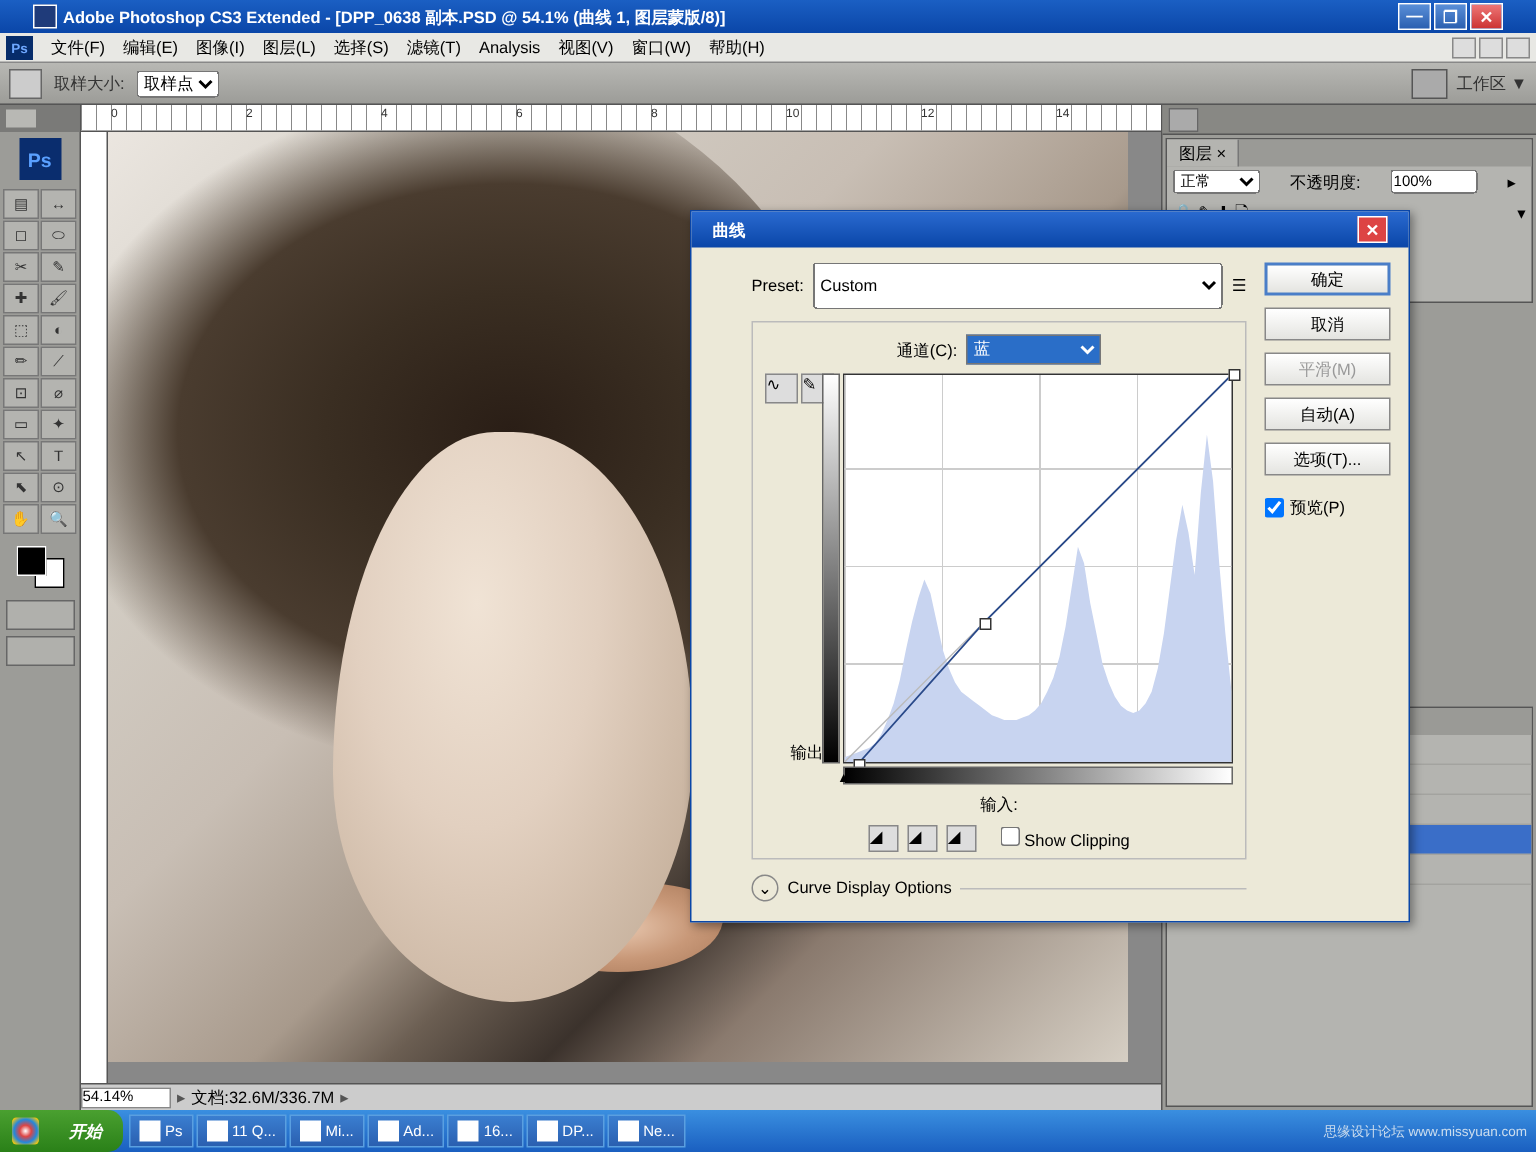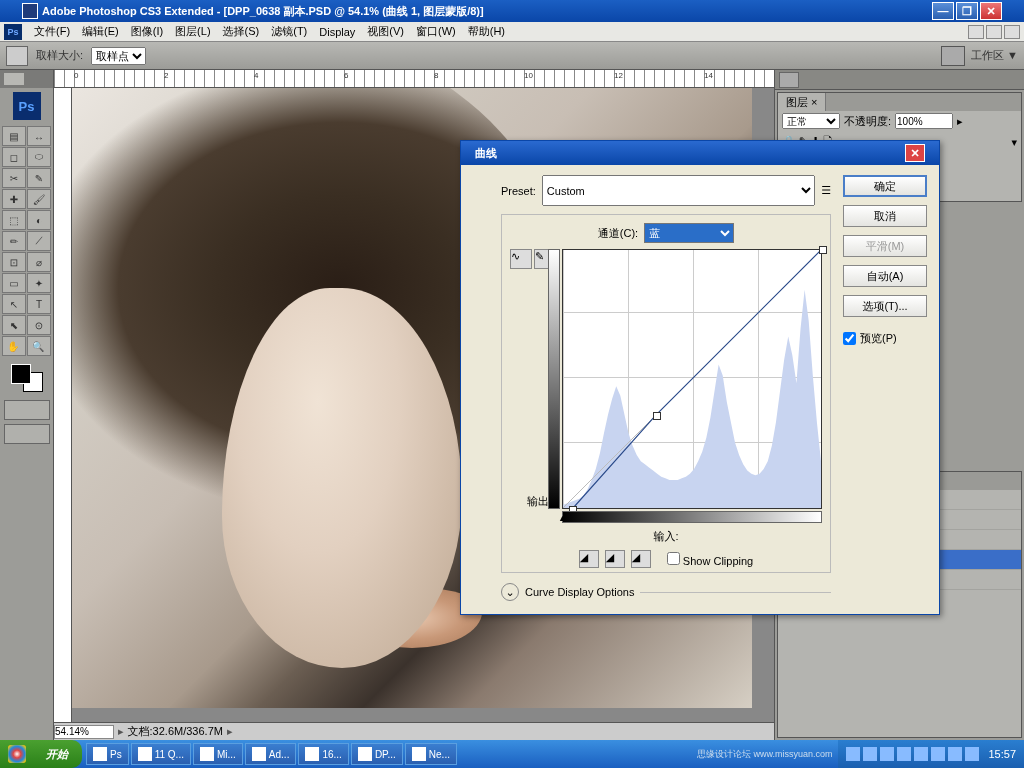--- a/index.html
+++ b/index.html
@@ -62,21 +62,21 @@
 .statusbar-doc input { width: 60px; height: 14px; font-size: 10px; border: 1px solid #888; }
 .statusbar-doc .chev { padding: 0 4px; color: #555; }
 
 
 .panels { width: 250px; background: #9c9c98; border-left: 1px solid #555; display: flex; flex-direction: column; }
 .panel-head { height: 20px; background: #888884; border-bottom: 1px solid #555; display: flex; align-items: center; }
 .panel-head .ic { width: 20px; height: 16px; background: #aaa; margin: 0 4px; border: 1px solid #666; }
 .layer-panel { background: #b4b4b0; border: 1px solid #555; margin: 2px; display: flex; flex-direction: column; min-height: 110px; }
 .tabs { display: flex; height: 18px; background: #9a9a96; }
 .tabs .tab { padding: 2px 8px; background: #b4b4b0; border-right: 1px solid #777; }
-.layer-opts { display: flex; padding: 2px 4px; gap: 4px; align-items: center; font-size: 10px; }
+.layer-opts { display: flex; padding: 2px 4px; gap: 20px; align-items: center; font-size: 10px; }
 .layer-opts select, .layer-opts input { font-size: 10px; height: 16px; width: 58px; }
 .spacer1 { flex: 1; }
 .action-panel { background: #b4b4b0; border: 1px solid #555; margin: 2px; flex: 1; display: flex; flex-direction: column; }
 .action-list { flex: 1; overflow: hidden; }
 .action-row { display: flex; align-items: center; height: 20px; border-bottom: 1px solid #a3a39f; padding-left: 4px; }
 .action-row.sel { background: #3a6ec8; color: #fff; }
 .action-row .chk { width: 16px; }
 .action-row .ic { width: 16px; height: 14px; background: #ddd; border: 1px solid #888; margin-right: 4px; }
 
 
@@ -142,21 +142,21 @@
 </div>
 
 <div class="menubar">
   <div class="ps">Ps</div>
   <span>文件(F)</span>
     <span>编辑(E)</span>
     <span>图像(I)</span>
     <span>图层(L)</span>
     <span>选择(S)</span>
     <span>滤镜(T)</span>
-    <span>Display</span>
+    <span>Analysis</span>
     <span>视图(V)</span>
     <span>窗口(W)</span>
     <span>帮助(H)</span>
   <div class="doc-btns">
     <div></div>
     <div></div>
     <div></div>
   </div>
 </div>
 
@@ -380,24 +380,13 @@
   <div class="tb-items" id="tb-items">
       <div class="it"><div class="ic"></div>Ps</div>
       <div class="it"><div class="ic"></div>11 Q...</div>
       <div class="it"><div class="ic"></div>Mi...</div>
       <div class="it"><div class="ic"></div>Ad...</div>
       <div class="it"><div class="ic"></div>16...</div>
       <div class="it"><div class="ic"></div>DP...</div>
       <div class="it"><div class="ic"></div>Ne...</div>
     </div>
   <div style="font-size:9px;color:#cde;white-space:nowrap;margin:0 6px">思缘设计论坛 www.missyuan.com</div>
-  <div class="tray">
-    <div class="ic"></div>
-    <div class="ic"></div>
-    <div class="ic"></div>
-    <div class="ic"></div>
-    <div class="ic"></div>
-    <div class="ic"></div>
-    <div class="ic"></div>
-    <div class="ic"></div>
-    <span class="clk">15:57</span>
-  </div>
 </div>
 
 </body></html>

